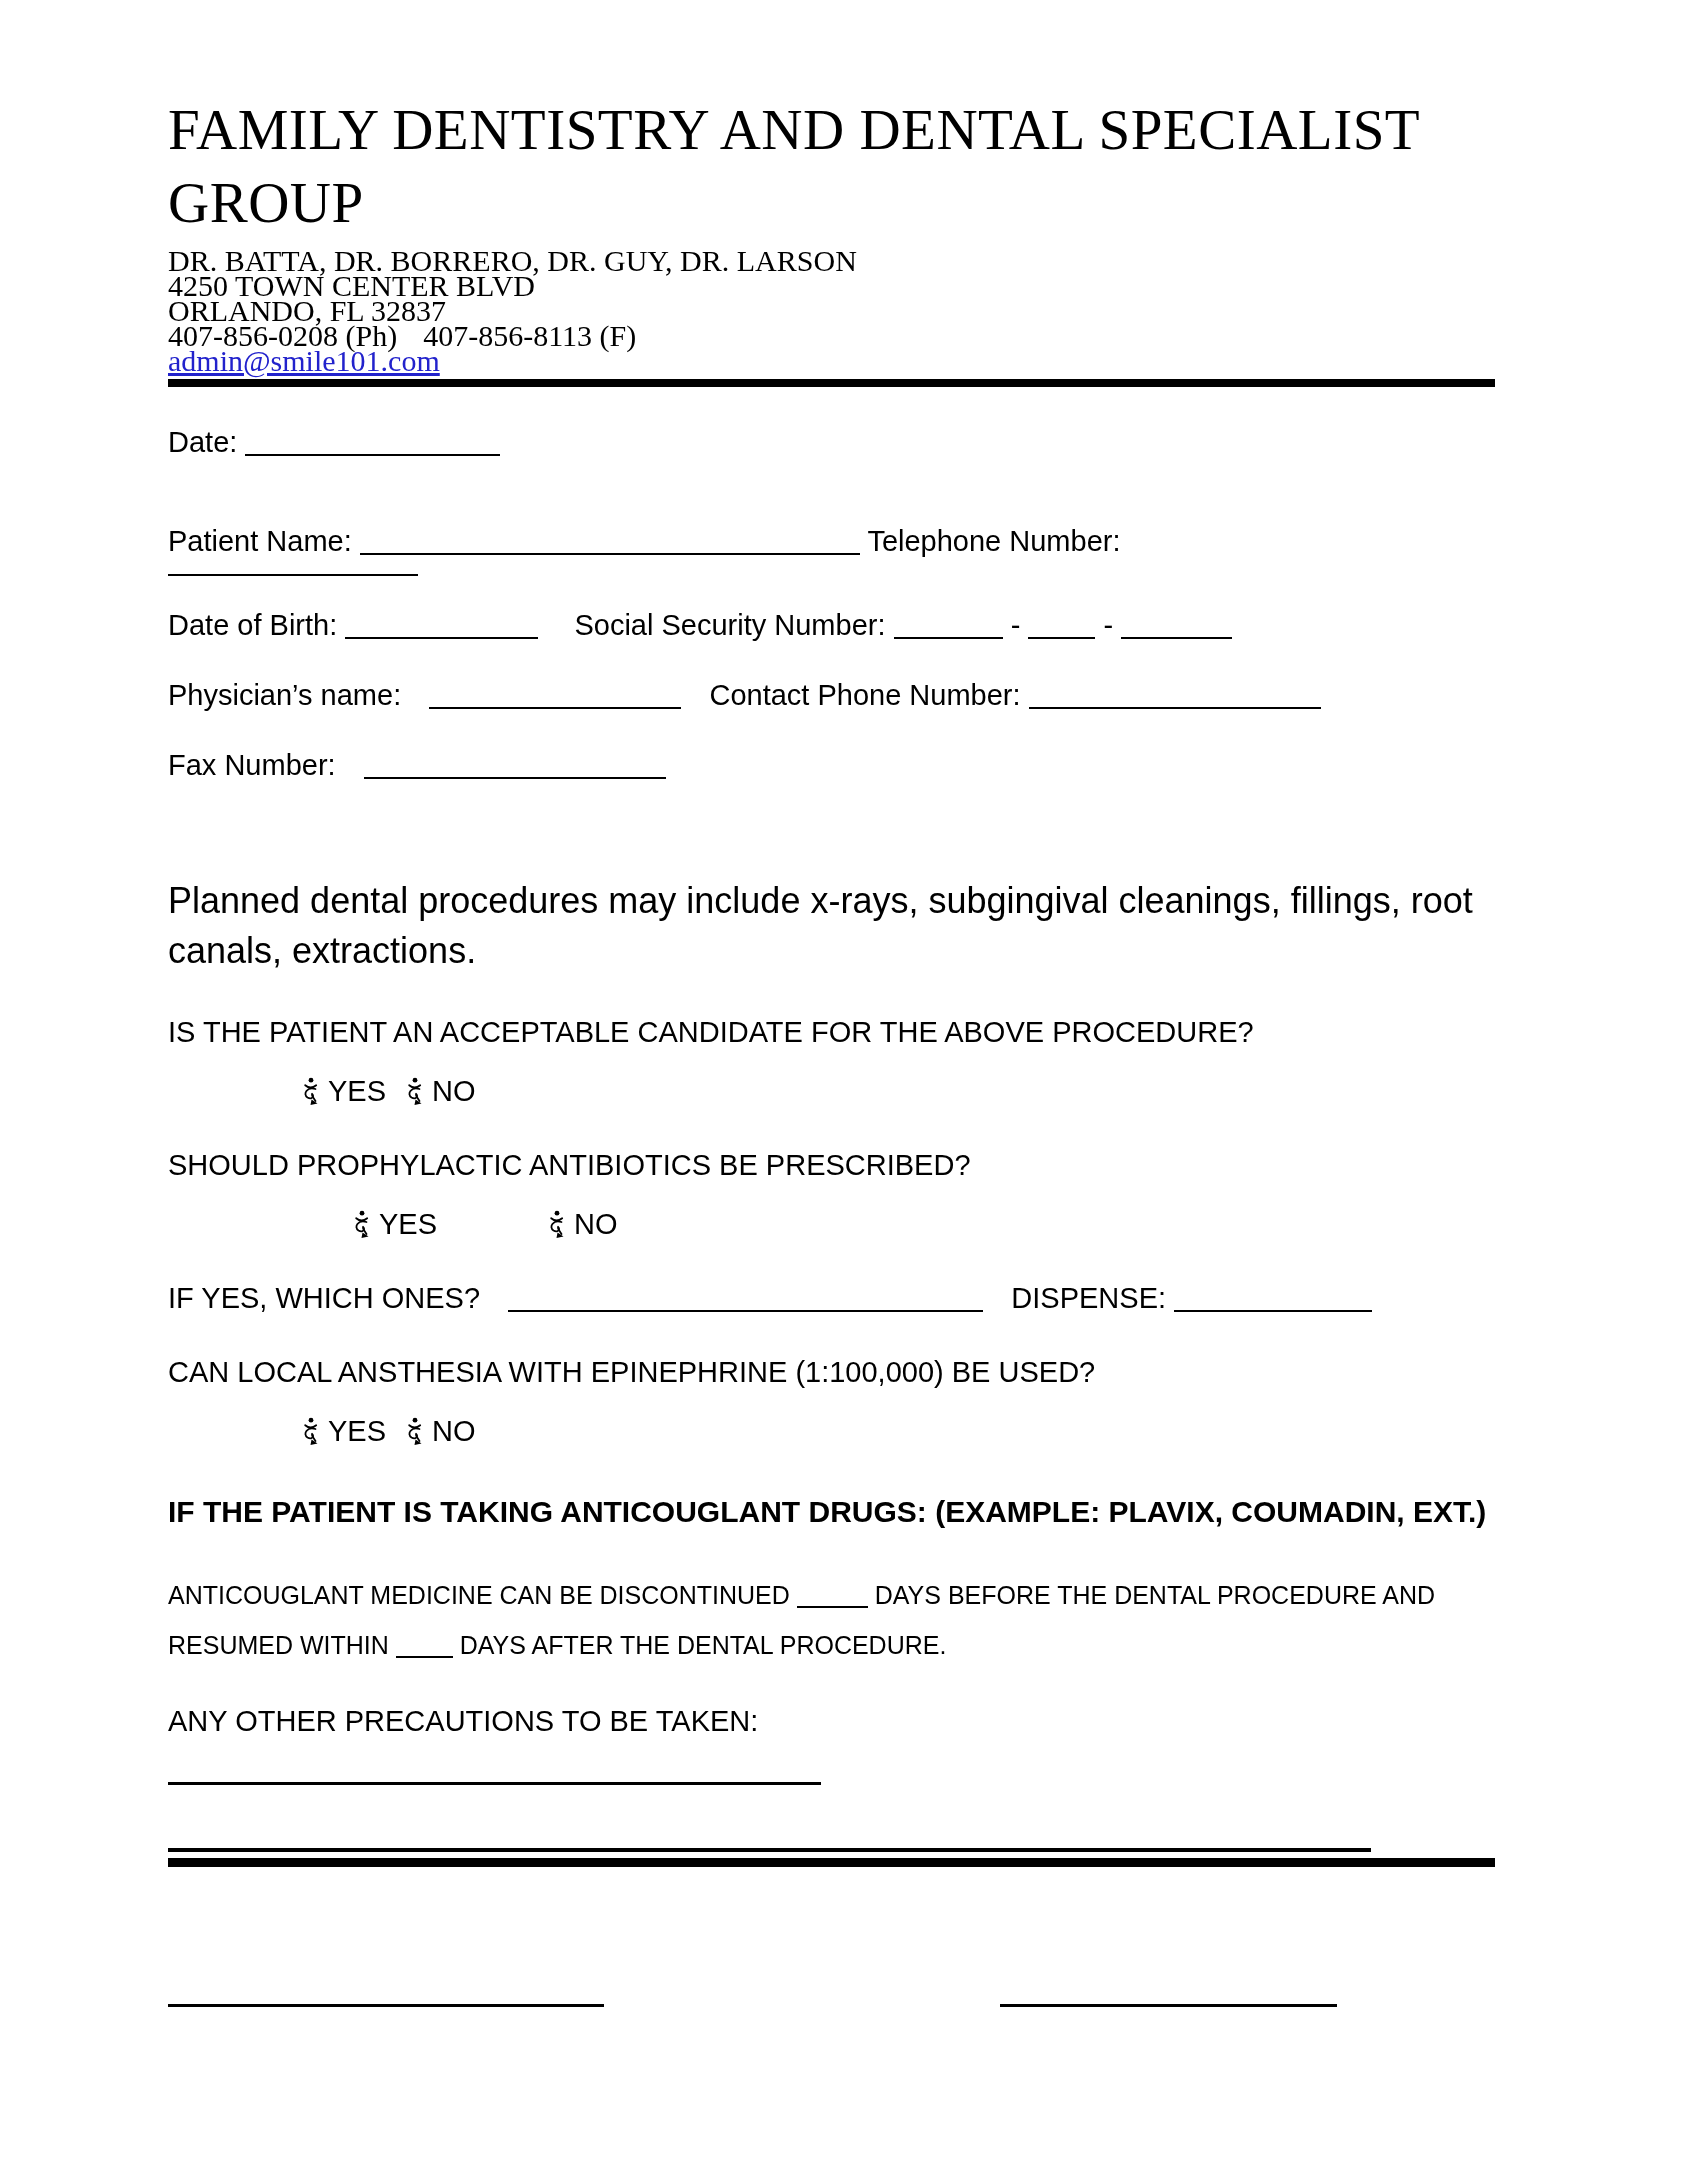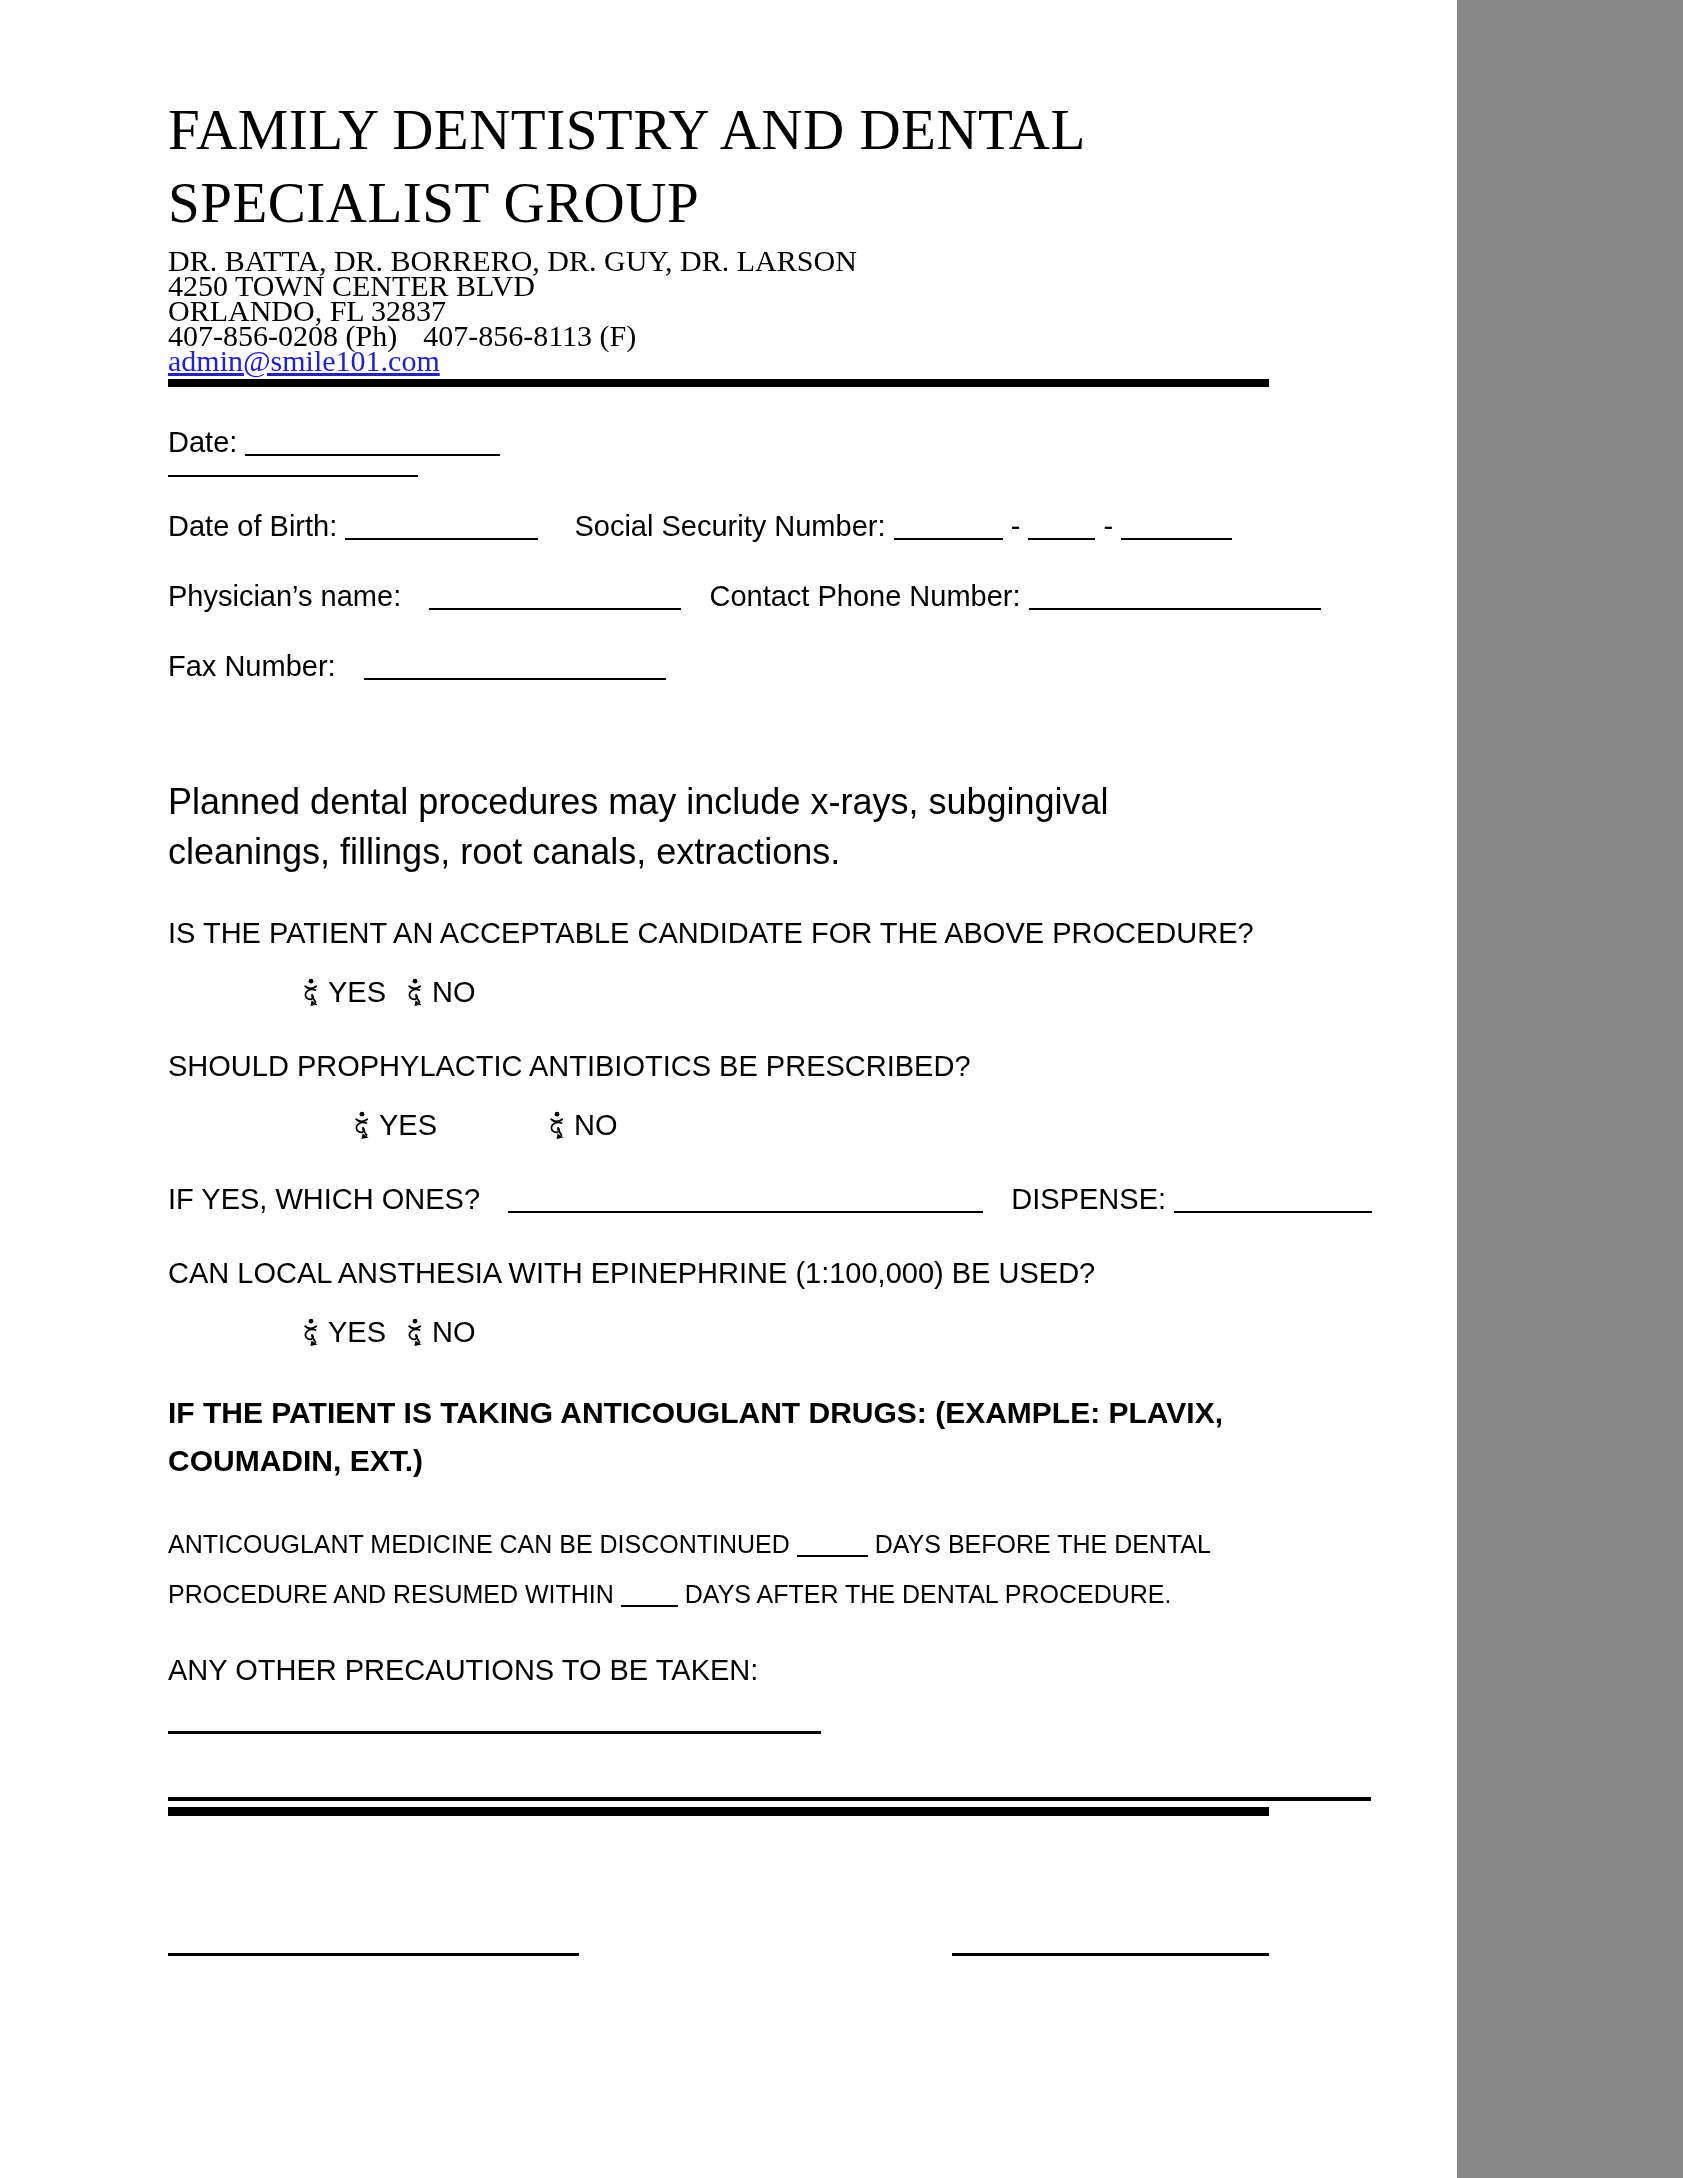--- a/index.html
+++ b/index.html
@@ -1,18 +1,18 @@
 <!DOCTYPE html>
 <html><head>
 <meta charset="utf-8">
 <style>
   html,body{margin:0;padding:0;background:#888;}
   .page{
     position:relative;
-    width:1457px;height:2178px;
+    width:1683px;height:2178px;
     background:#ffffff;
     box-sizing:border-box;
     padding:94px 188px 0 168px;
     font-family:"Liberation Sans", sans-serif;
     color:#000;
     overflow:hidden;
   }
   
   .clinic-title{
     font-family:"Liberation Serif", serif;
@@ -158,20 +158,25 @@
     <div class="row"><span>407-856-0208 (Ph)</span><span class="phone-gap"></span><span>407-856-8113 (F)</span></div>
     <div class="row"><a class="email" href="#" style="color:#2222cc">admin@smile101.com</a></div>
   </div>
   <div class="header-rule"></div>
 
   <div class="field-row row-date">
     <span>Date:</span>
     <span class="blank" style="width:255px"></span>
   </div>
 
+  <div class="field-row row-patient">
+    <span>Patient Name:</span>
+    <span class="blank" style="width:500px"></span>
+    <span>Telephone Number:</span>
+  </div>
   <div class="row-phone-cont"></div>
 
   <div class="field-row row-dob">
     <span>Date of Birth:</span>
     <span class="blank" style="width:193px"></span>
     <span class="gap20"></span>
     <span>Social Security Number:</span>
     <span class="blank" style="width:109px"></span>
     <span>-</span>
     <span class="blank" style="width:67px"></span>

